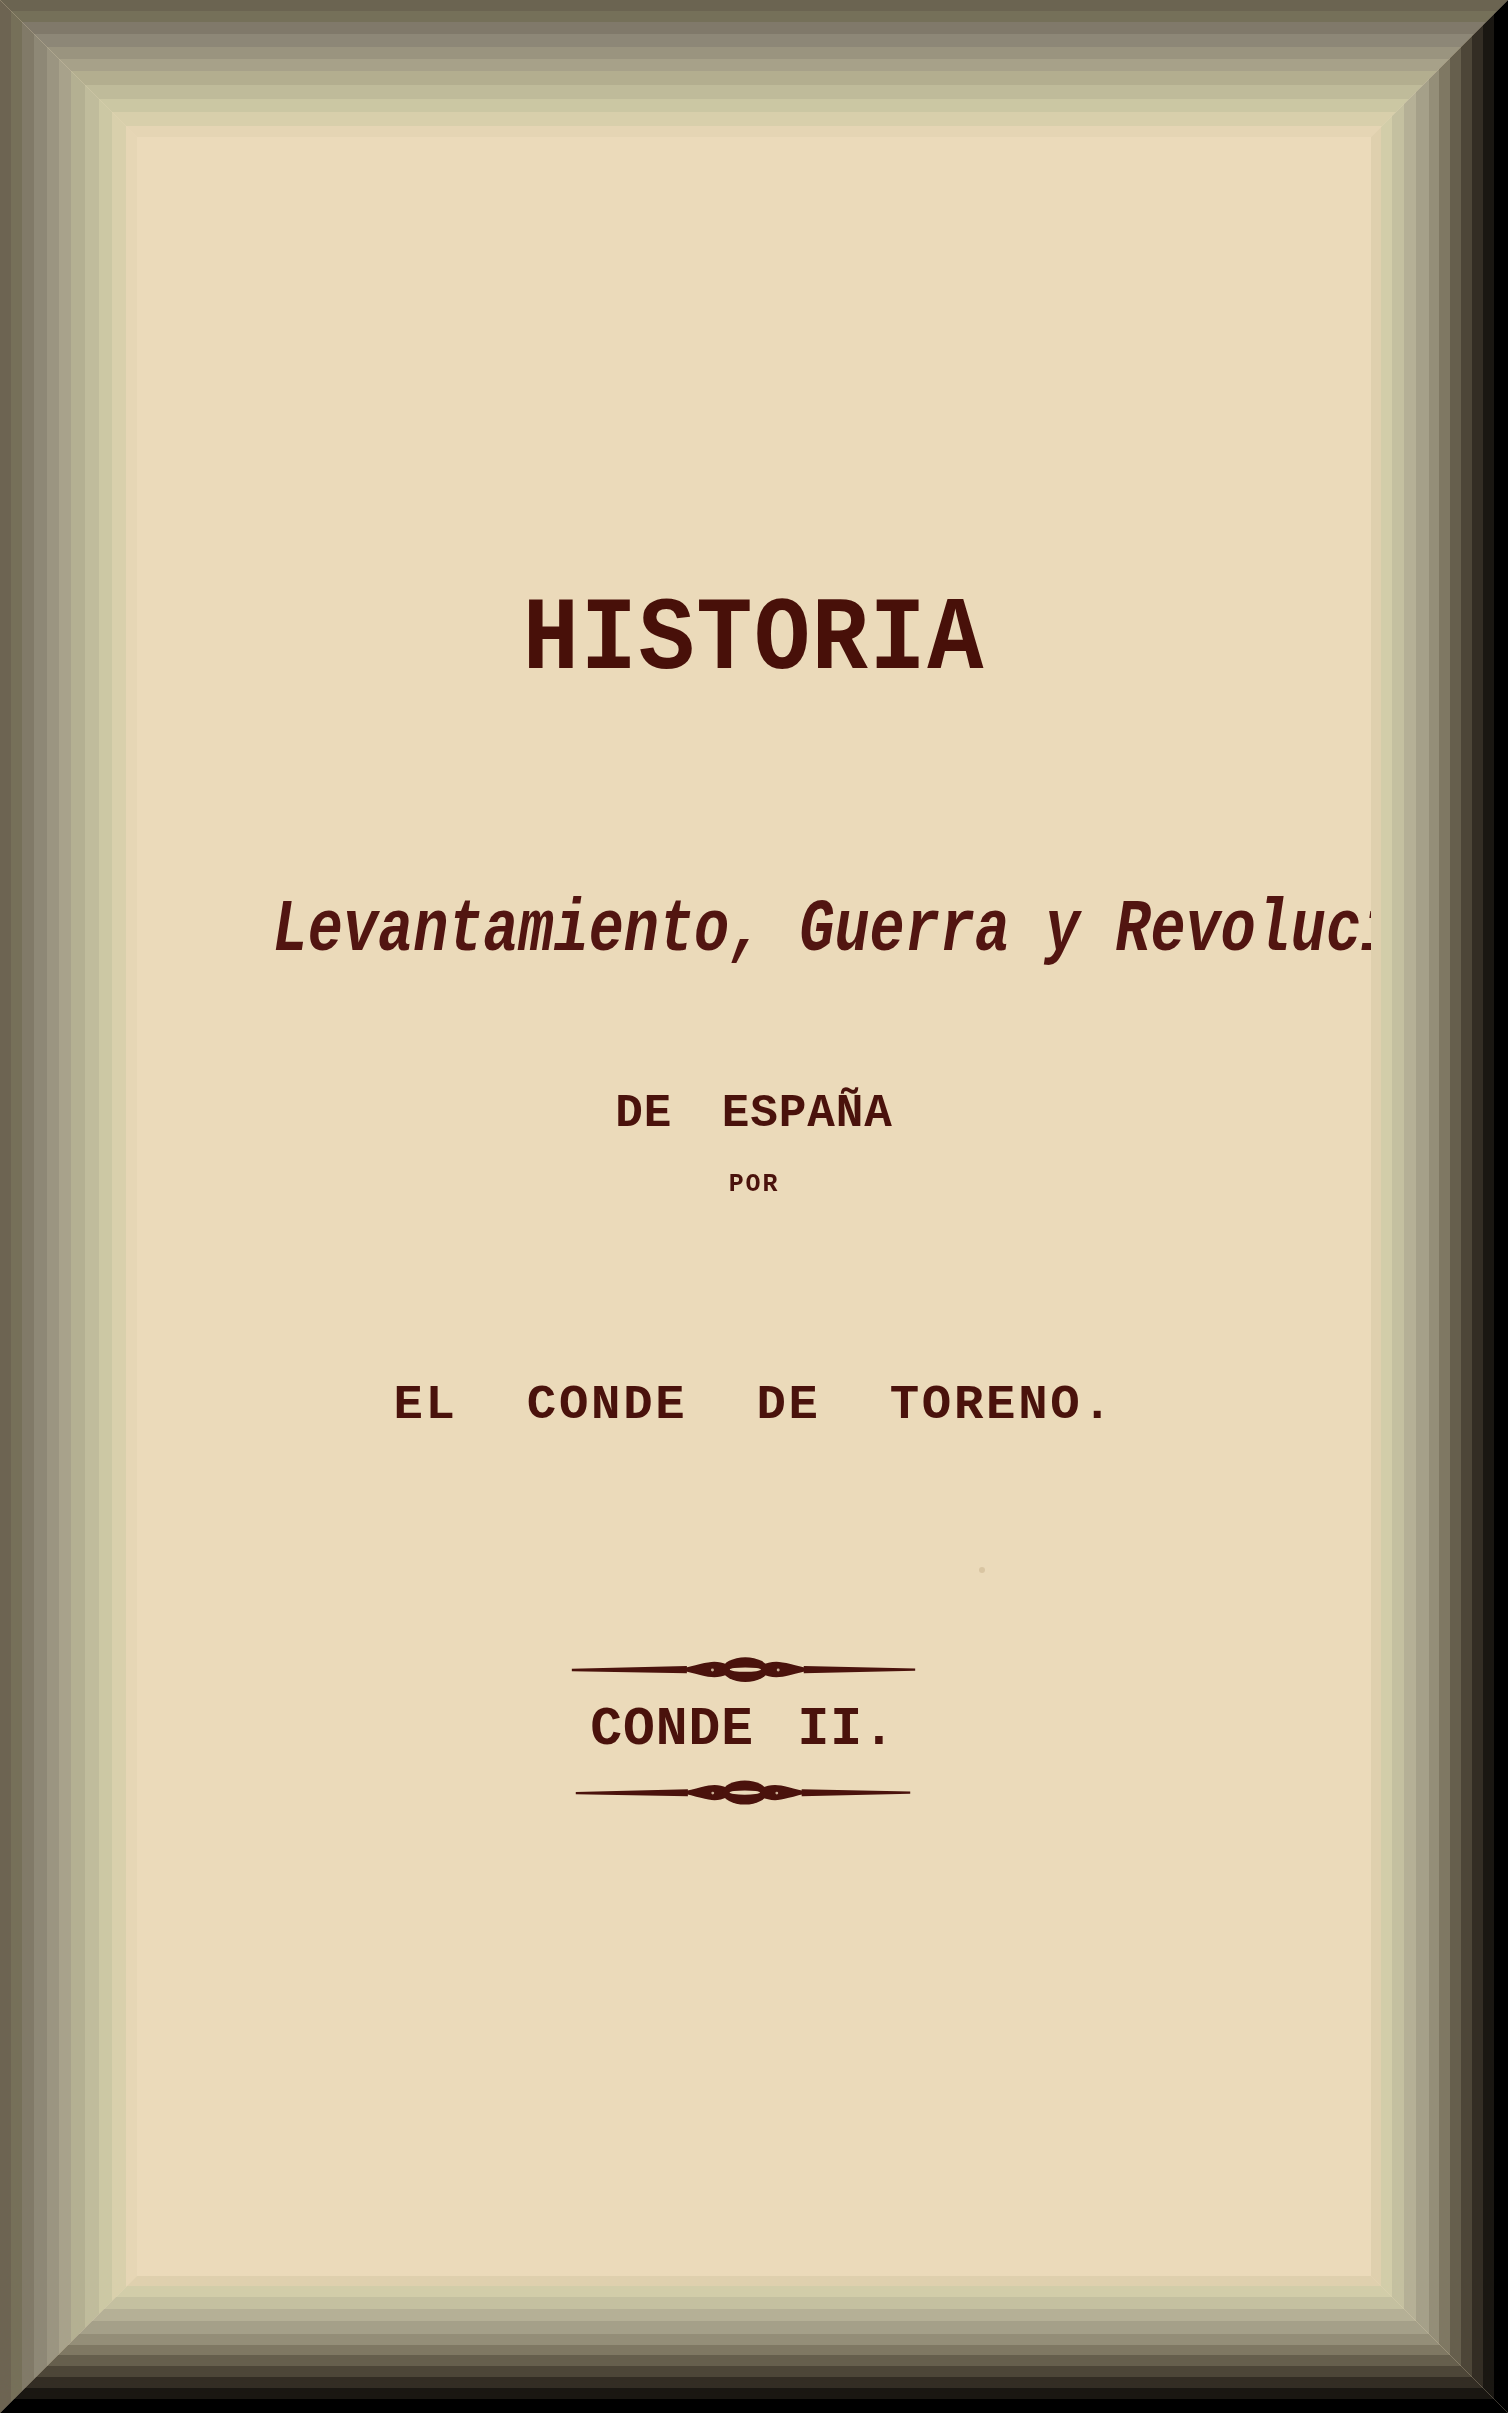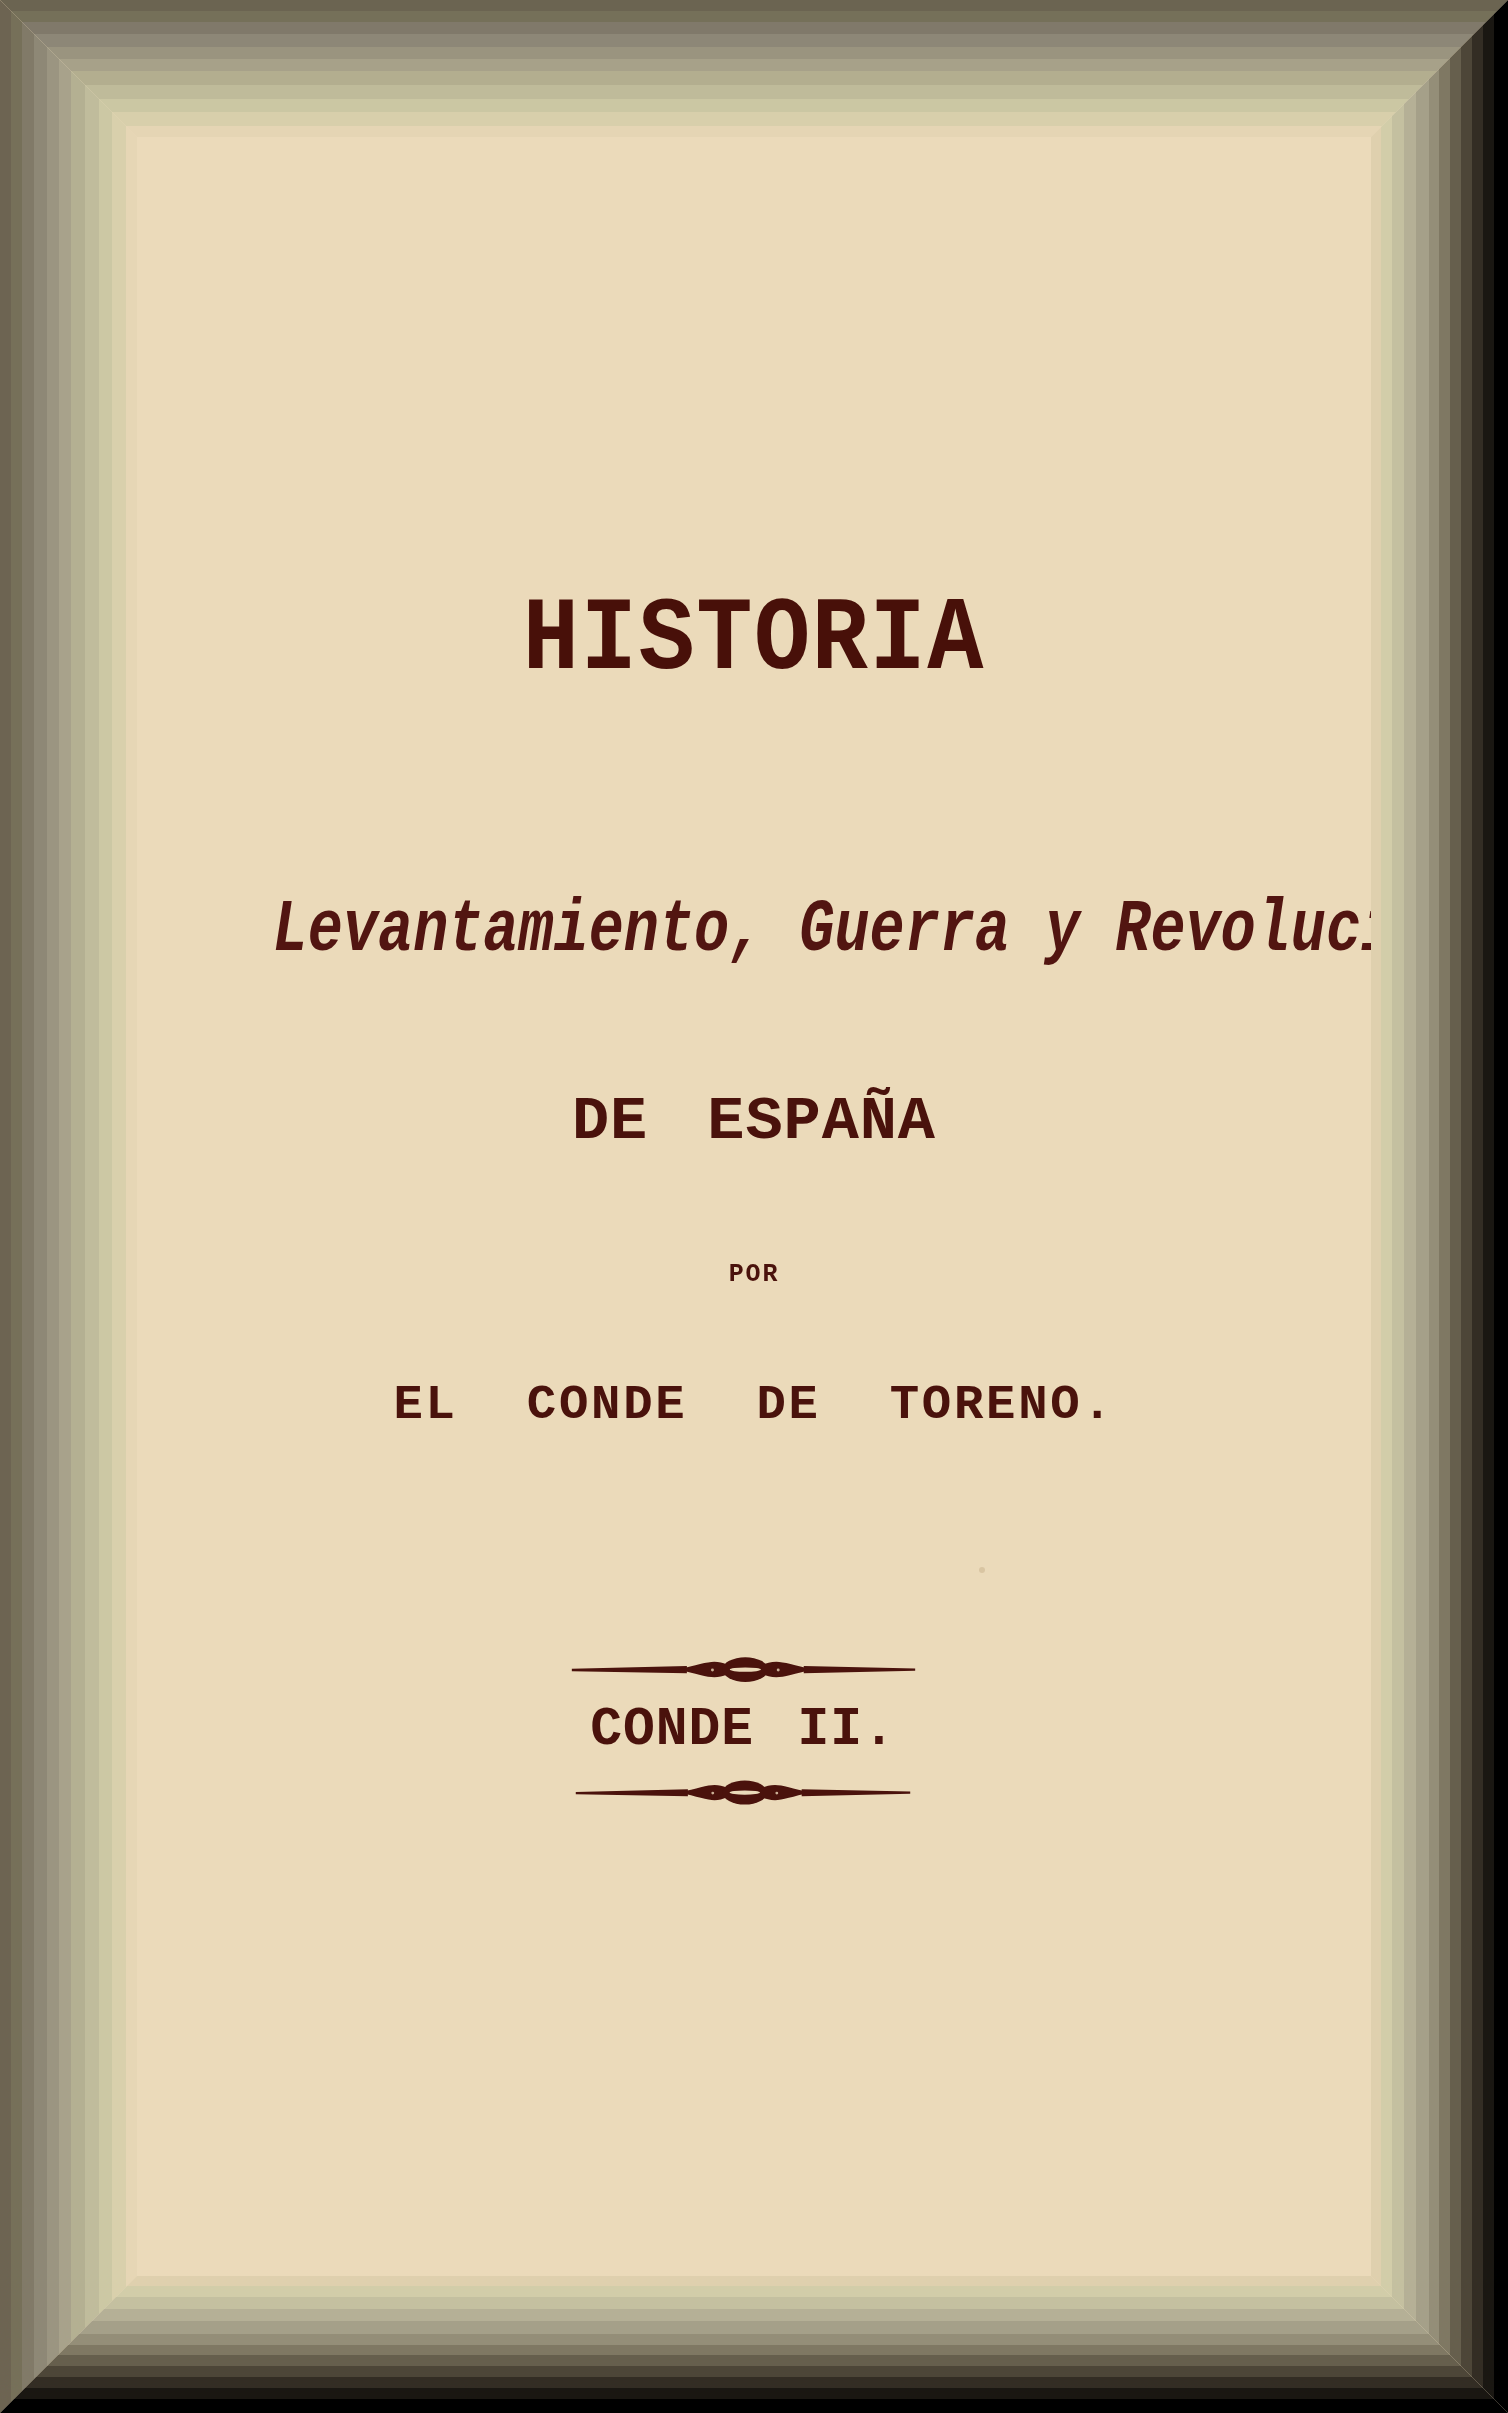--- a/index.html
+++ b/index.html
@@ -55,22 +55,22 @@
   .tblock{position:absolute;left:0;width:100%;text-align:center;color:var(--ink);line-height:1;white-space:nowrap;}
   .title{
     top:588px;font-size:104px;font-weight:bold;letter-spacing:1.8px;
     transform:scaleX(0.90);transform-origin:50% 0;color:#481009;
   }
   .del{top:782px;font-size:29px;font-weight:bold;letter-spacing:2.7px;}
   .blackletter{
     top:893px;font-size:75px;font-weight:bold;font-style:italic;color:#521511;
     transform:scaleX(0.78);transform-origin:50% 0;
   }
-  .deespana{top:1091px;font-size:62px;font-weight:bold;letter-spacing:0.9px;word-spacing:21px;}
-  .por{top:1262px;font-size:25px;font-weight:bold;letter-spacing:1.8px;}
+  .deespana{top:1091px;font-size:46px;font-weight:bold;letter-spacing:0.9px;word-spacing:21px;}
+  .por{top:1172px;font-size:25px;font-weight:bold;letter-spacing:1.8px;}
   .author{top:1381px;font-size:49px;font-weight:bold;letter-spacing:2.7px;word-spacing:37px;}
   .tomo-section{position:absolute;left:-11px;top:0;width:100%;}
   .rule-wrap{position:absolute;left:0;width:100%;text-align:center;}
   .rule-top{top:1654px;}
   .rule-bottom{top:1777px;}
   .rule-svg{display:inline-block;vertical-align:top;}
   .volume{top:1704px;font-size:53px;font-weight:bold;letter-spacing:0.9px;word-spacing:11px;}
   .speck{
     position:absolute;left:842px;top:1567px;width:6.4px;height:6.4px;border-radius:50%;
     background:#d4bf9c;opacity:.8;

